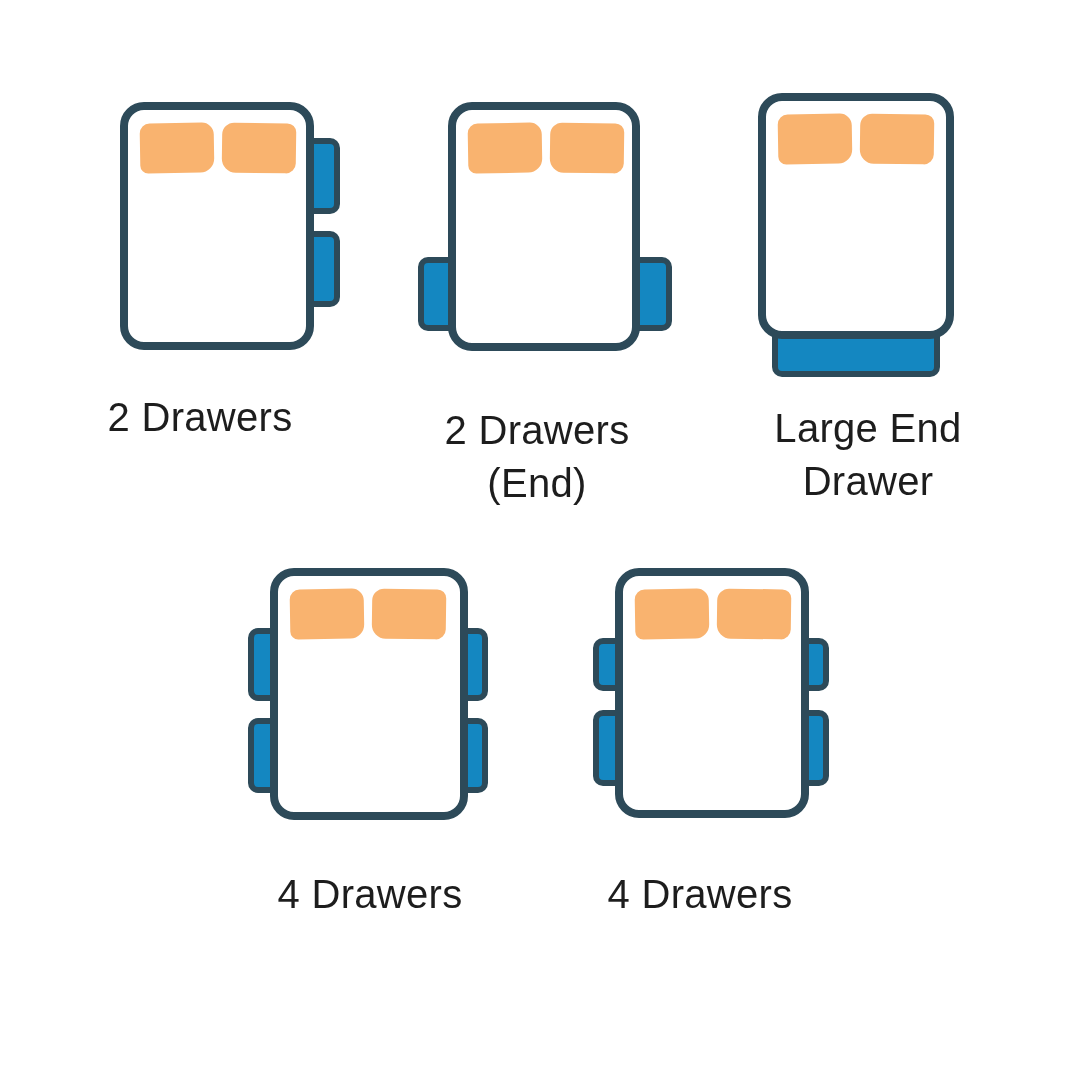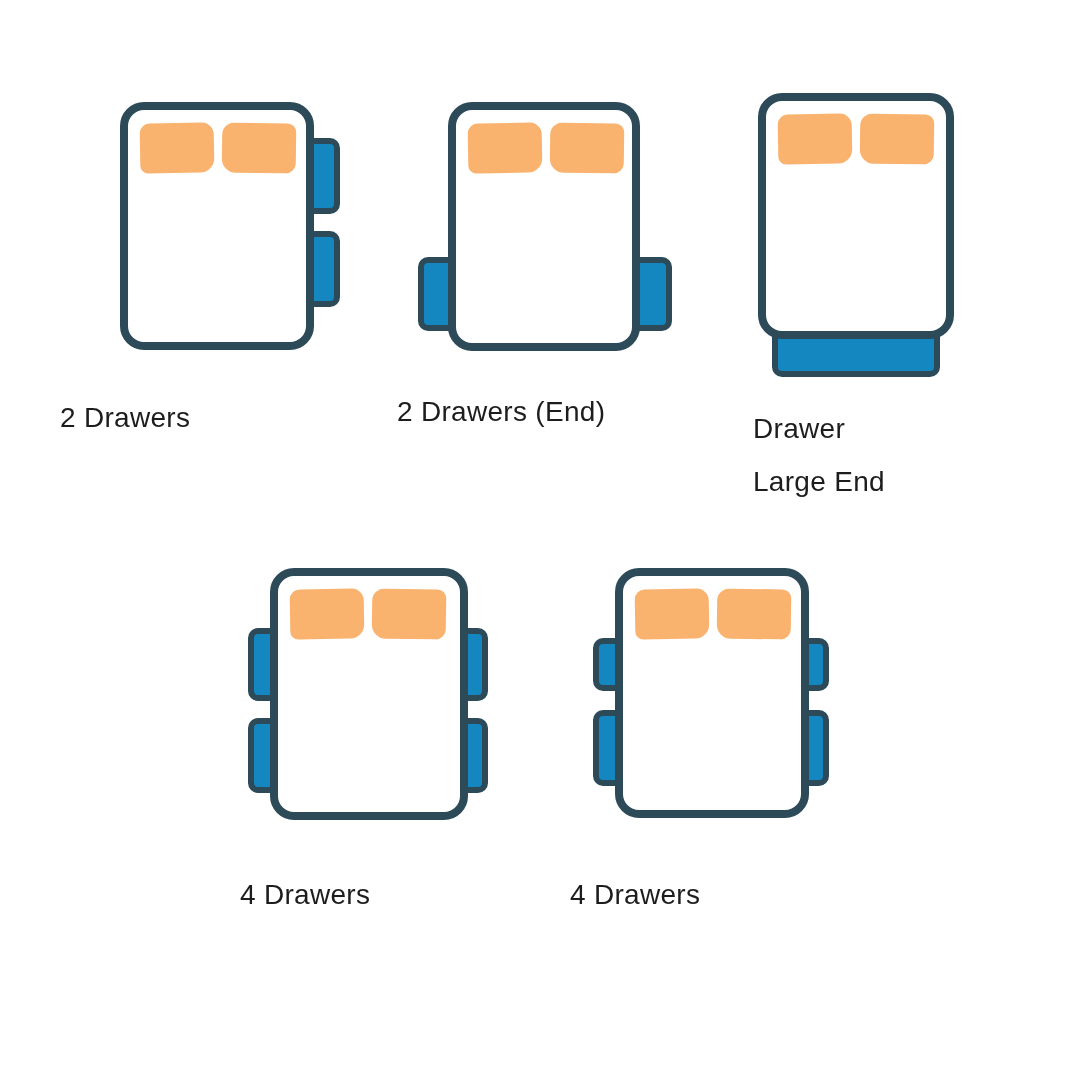--- a/index.html
+++ b/index.html
@@ -47,22 +47,22 @@
     border-radius: 10px 12px 14px 8px;
     transform: rotate(-1deg);
   }
   .pillow.p-right {
     left: 94px;
     border-radius: 12px 9px 10px 14px;
     transform: rotate(0.8deg);
   }
   .label {
     position: absolute;
-    text-align: left;
-    font-size: 28px;
+    text-align: center;
+    font-size: 40px;
     line-height: 53px;
     color: var(--text, #1d1d1d);
     letter-spacing: 0.3px;
     z-index: 3;
   }
   .label span { display: block; }
   .label span:empty { display: none; }
 </style>
 </head>
 <body>
@@ -81,34 +81,34 @@
     </figcaption>
   </figure>
 
   <figure class="diagram" style="left:410px; top:95px; width:280px; height:400px;">
     <div class="drawer" style="left:8px; top:162px; width:50px; height:74px;"></div>
     <div class="drawer" style="left:212px; top:162px; width:50px; height:74px;"></div>
     <div class="bed" style="left:38px; top:7px; width:192px; height:249px;">
       <div class="pillow p-left"></div>
       <div class="pillow p-right"></div>
     </div>
-    <figcaption class="label" style="left:-13px; top:290px; width:280px;">
+    <figcaption class="label" style="left:-13px; top:309px; width:280px;">
       <span>2 Drawers (End)</span>
     </figcaption>
   </figure>
 
   <figure class="diagram" style="left:745px; top:85px; width:230px; height:410px;">
     <div class="drawer" style="left:27px; top:230px; width:168px; height:62px;"></div>
     <div class="bed" style="left:13px; top:8px; width:196px; height:246px;">
       <div class="pillow p-left"></div>
       <div class="pillow p-right"></div>
     </div>
     <figcaption class="label" style="left:8px; top:317px; width:230px;">
+      <span>Large End</span>
       <span>Drawer</span>
-      <span>Large End</span>
     </figcaption>
   </figure>
 
   <figure class="diagram" style="left:240px; top:560px; width:260px; height:420px;">
     <div class="drawer" style="left:8px; top:68px; width:50px; height:73px;"></div>
     <div class="drawer" style="left:8px; top:158px; width:50px; height:75px;"></div>
     <div class="drawer" style="left:198px; top:68px; width:50px; height:73px;"></div>
     <div class="drawer" style="left:198px; top:158px; width:50px; height:75px;"></div>
     <div class="bed" style="left:30px; top:8px; width:198px; height:252px;">
       <div class="pillow p-left"></div>

